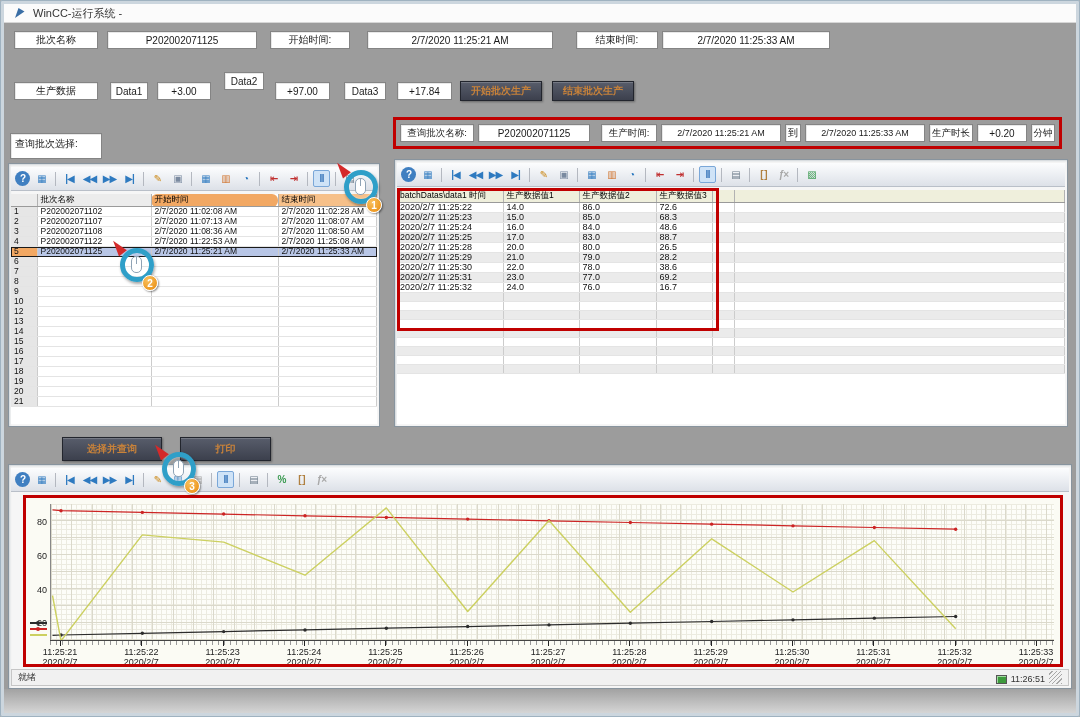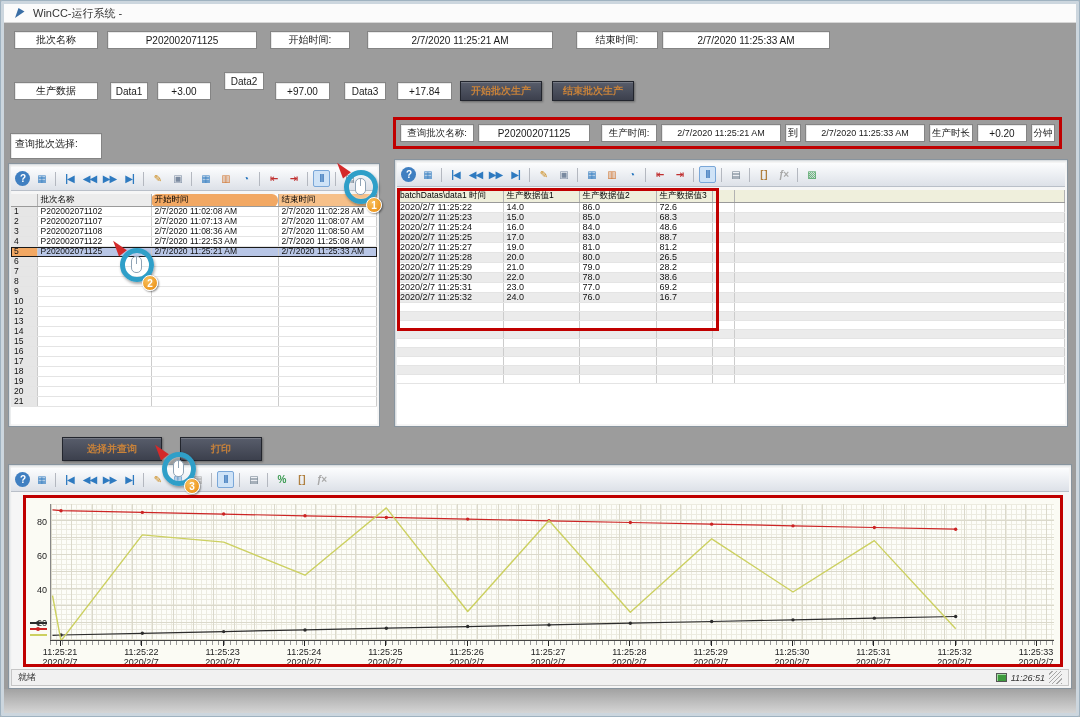--- a/index.html
+++ b/index.html
@@ -63,21 +63,21 @@
           background:repeating-linear-gradient(90deg,#999 0 1px,transparent 1px 6px);}
   #xticks .mt{position:absolute;top:0;width:1px;height:5px;background:#222;}
   .yl{position:absolute;left:0;width:21px;text-align:right;font-size:9px;color:#222;}
   .xl{position:absolute;top:149px;width:60px;text-align:center;font-size:9px;color:#222;line-height:10px;}
   #xcover{position:absolute;left:0;top:148px;width:26px;height:26px;background:#fbfbf4;}
   #legend{position:absolute;left:4px;top:124px;}
   .lgrow{width:17px;height:2px;margin-bottom:4px;position:relative;}
   .lgrow i{position:absolute;left:6px;top:-1px;width:4px;height:4px;border-radius:50%;}
   #cstatus{position:absolute;left:2px;top:204px;right:2px;height:17px;background:#f1f1f1;border:1px solid #c6c6c6;
            display:flex;align-items:center;font-size:9px;color:#333;padding:0 6px;}
-  #cstatus .right{margin-left:auto;display:flex;align-items:center;gap:4px;font-style:italic;}
+  #cstatus .right{margin-left:auto;display:flex;align-items:flex-end;gap:4px;}
   #scricon{width:11px;height:9px;background:#3d9a3d;border:1px solid #555;box-shadow:inset 1px 1px 0 #9fd89f;}
   #grip{width:13px;height:13px;background:repeating-linear-gradient(135deg,transparent 0 2px,#a8a8a8 2px 3px);}
 
   .cursor{position:absolute;width:34px;height:34px;border:5px solid #2f9fc8;border-radius:50%;
           box-shadow:1px 2px 3px rgba(0,0,0,.35), inset 0 0 2px rgba(255,255,255,.6);z-index:40;}
   .cursor .mouse{position:absolute;left:6px;top:3px;width:11px;height:17px;background:#fff;border:1px solid #8fa3b5;border-radius:5px;}
   .cursor .mline{position:absolute;left:11px;top:3px;width:1px;height:8px;background:#8fa3b5;}
   .cursor .arrow{position:absolute;left:-12px;top:-14px;width:0;height:0;border-style:solid;
           border-width:0 5px 16px 5px;border-color:transparent transparent #d42a2a transparent;transform:rotate(-38deg);}
   .badge{position:absolute;width:16px;height:16px;border-radius:50%;background:radial-gradient(circle at 35% 30%,#f9c05e,#e8890a);
@@ -290,21 +290,21 @@
               <td></td>
               <td class="c-red"></td>
               <td class="c-green"></td>
             </tr>
           </tbody>
       </table>
     </div>
   </div>
 
   <div class="dbtn" style="left:62px;top:437px;width:100px;height:24px;">选择并查询</div>
-  <div class="dbtn" style="left:180px;top:437px;width:82px;height:24px;">打印</div>
+  <div class="dbtn" style="left:180px;top:437px;width:91px;height:24px;">打印</div>
 
   <div class="panel" style="left:394px;top:159px;width:674px;height:268px;">
     <div class="tbar" id="rt-toolbar">
         <div class="ti rnd" style="color: rgb(255, 255, 255); background: rgb(63, 127, 193);">?</div>
         <div class="ti" style="color: rgb(46, 122, 192);">▦</div>
         <div class="tsep"></div>
         <div class="ti" style="color: rgb(46, 122, 192);">|◀</div>
         <div class="ti" style="color: rgb(46, 122, 192);">◀◀</div>
         <div class="ti" style="color: rgb(46, 122, 192);">▶▶</div>
         <div class="ti" style="color: rgb(46, 122, 192);">▶|</div>
@@ -371,28 +371,20 @@
               <td class="c-red">84.0</td>
               <td class="c-green">48.6</td>
               <td></td>
               <td></td>
             </tr>
             <tr>
               <td>2020/2/7 11:25:25</td>
               <td>17.0</td>
               <td class="c-red">83.0</td>
               <td class="c-green">88.7</td>
-              <td></td>
-              <td></td>
-            </tr>
-            <tr>
-              <td>2020/2/7 11:25:27</td>
-              <td>19.0</td>
-              <td class="c-red">81.0</td>
-              <td class="c-green">81.2</td>
               <td></td>
               <td></td>
             </tr>
             <tr>
               <td>2020/2/7 11:25:28</td>
               <td>20.0</td>
               <td class="c-red">80.0</td>
               <td class="c-green">26.5</td>
               <td></td>
               <td></td>

